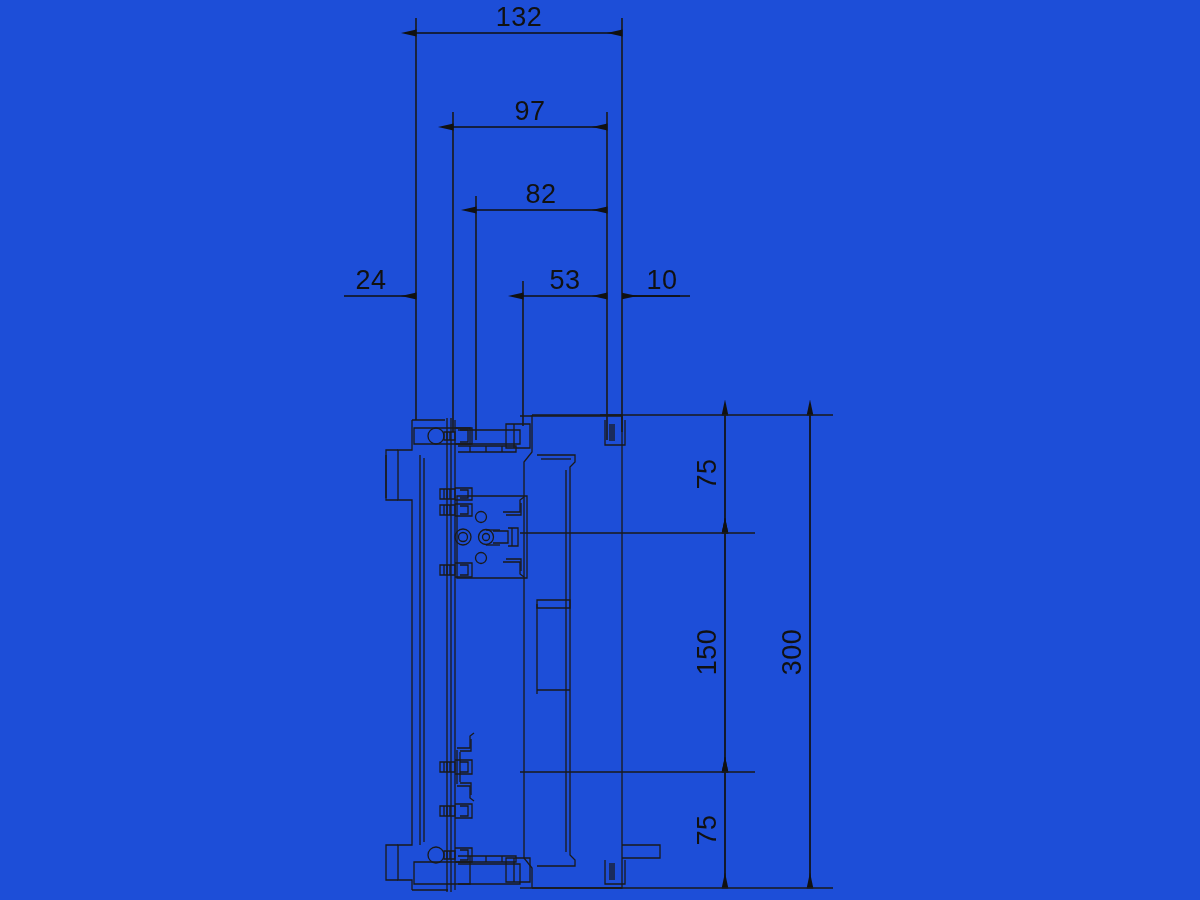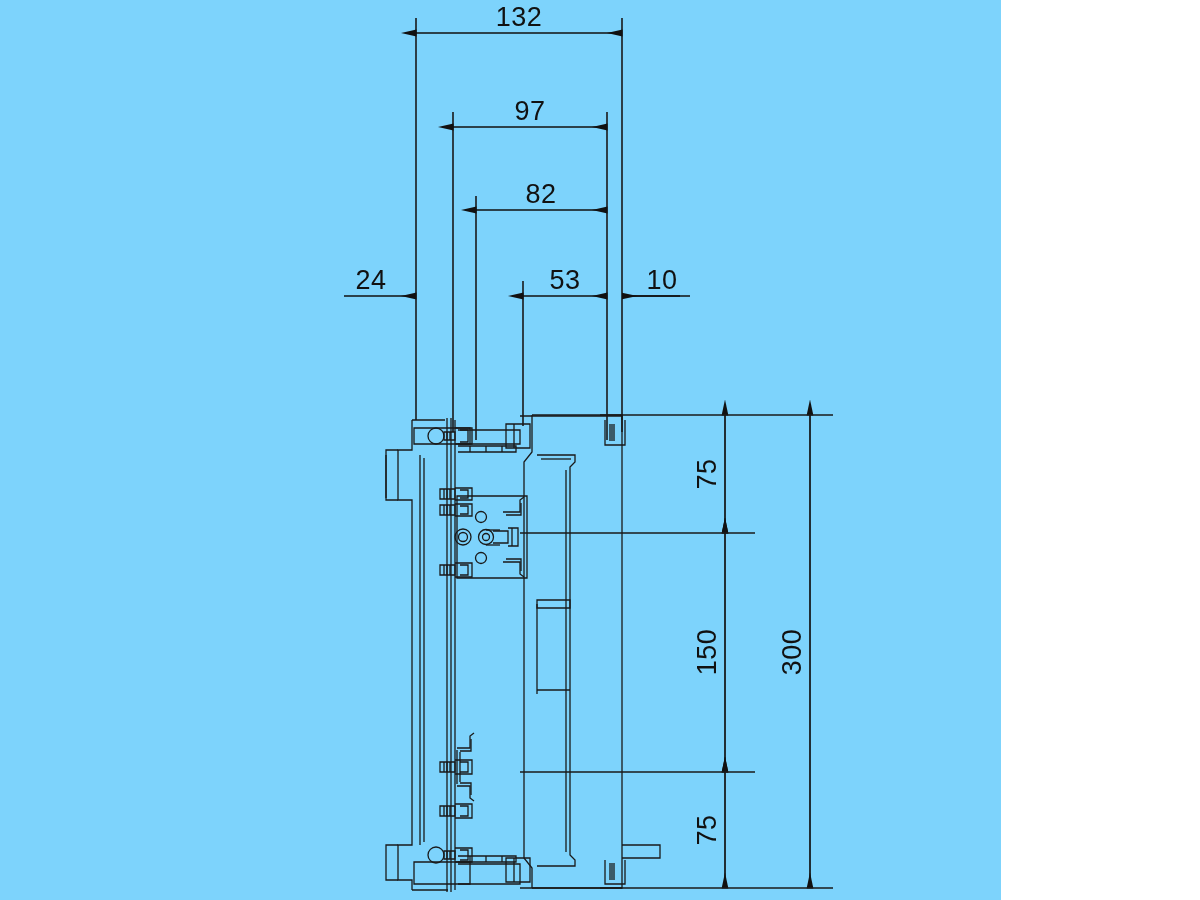--- a/index.html
+++ b/index.html
@@ -5,23 +5,23 @@
   html, body {
     margin: 0;
     padding: 0;
     background: #ffffff;
   }
   body {
     font-family: "Liberation Sans", sans-serif;
   }
   #sheet {
     position: relative;
-    width: 1001px;
+    width: 1200px;
     height: 900px;
-    background: #7dd3fc;
+    background: #1d4ed8;
     overflow: hidden;
   }
   #sheet svg {
     position: absolute;
     left: 0;
     top: 0;
     display: block;
   }
   .dimtext {
     font-family: "Liberation Sans", sans-serif;

